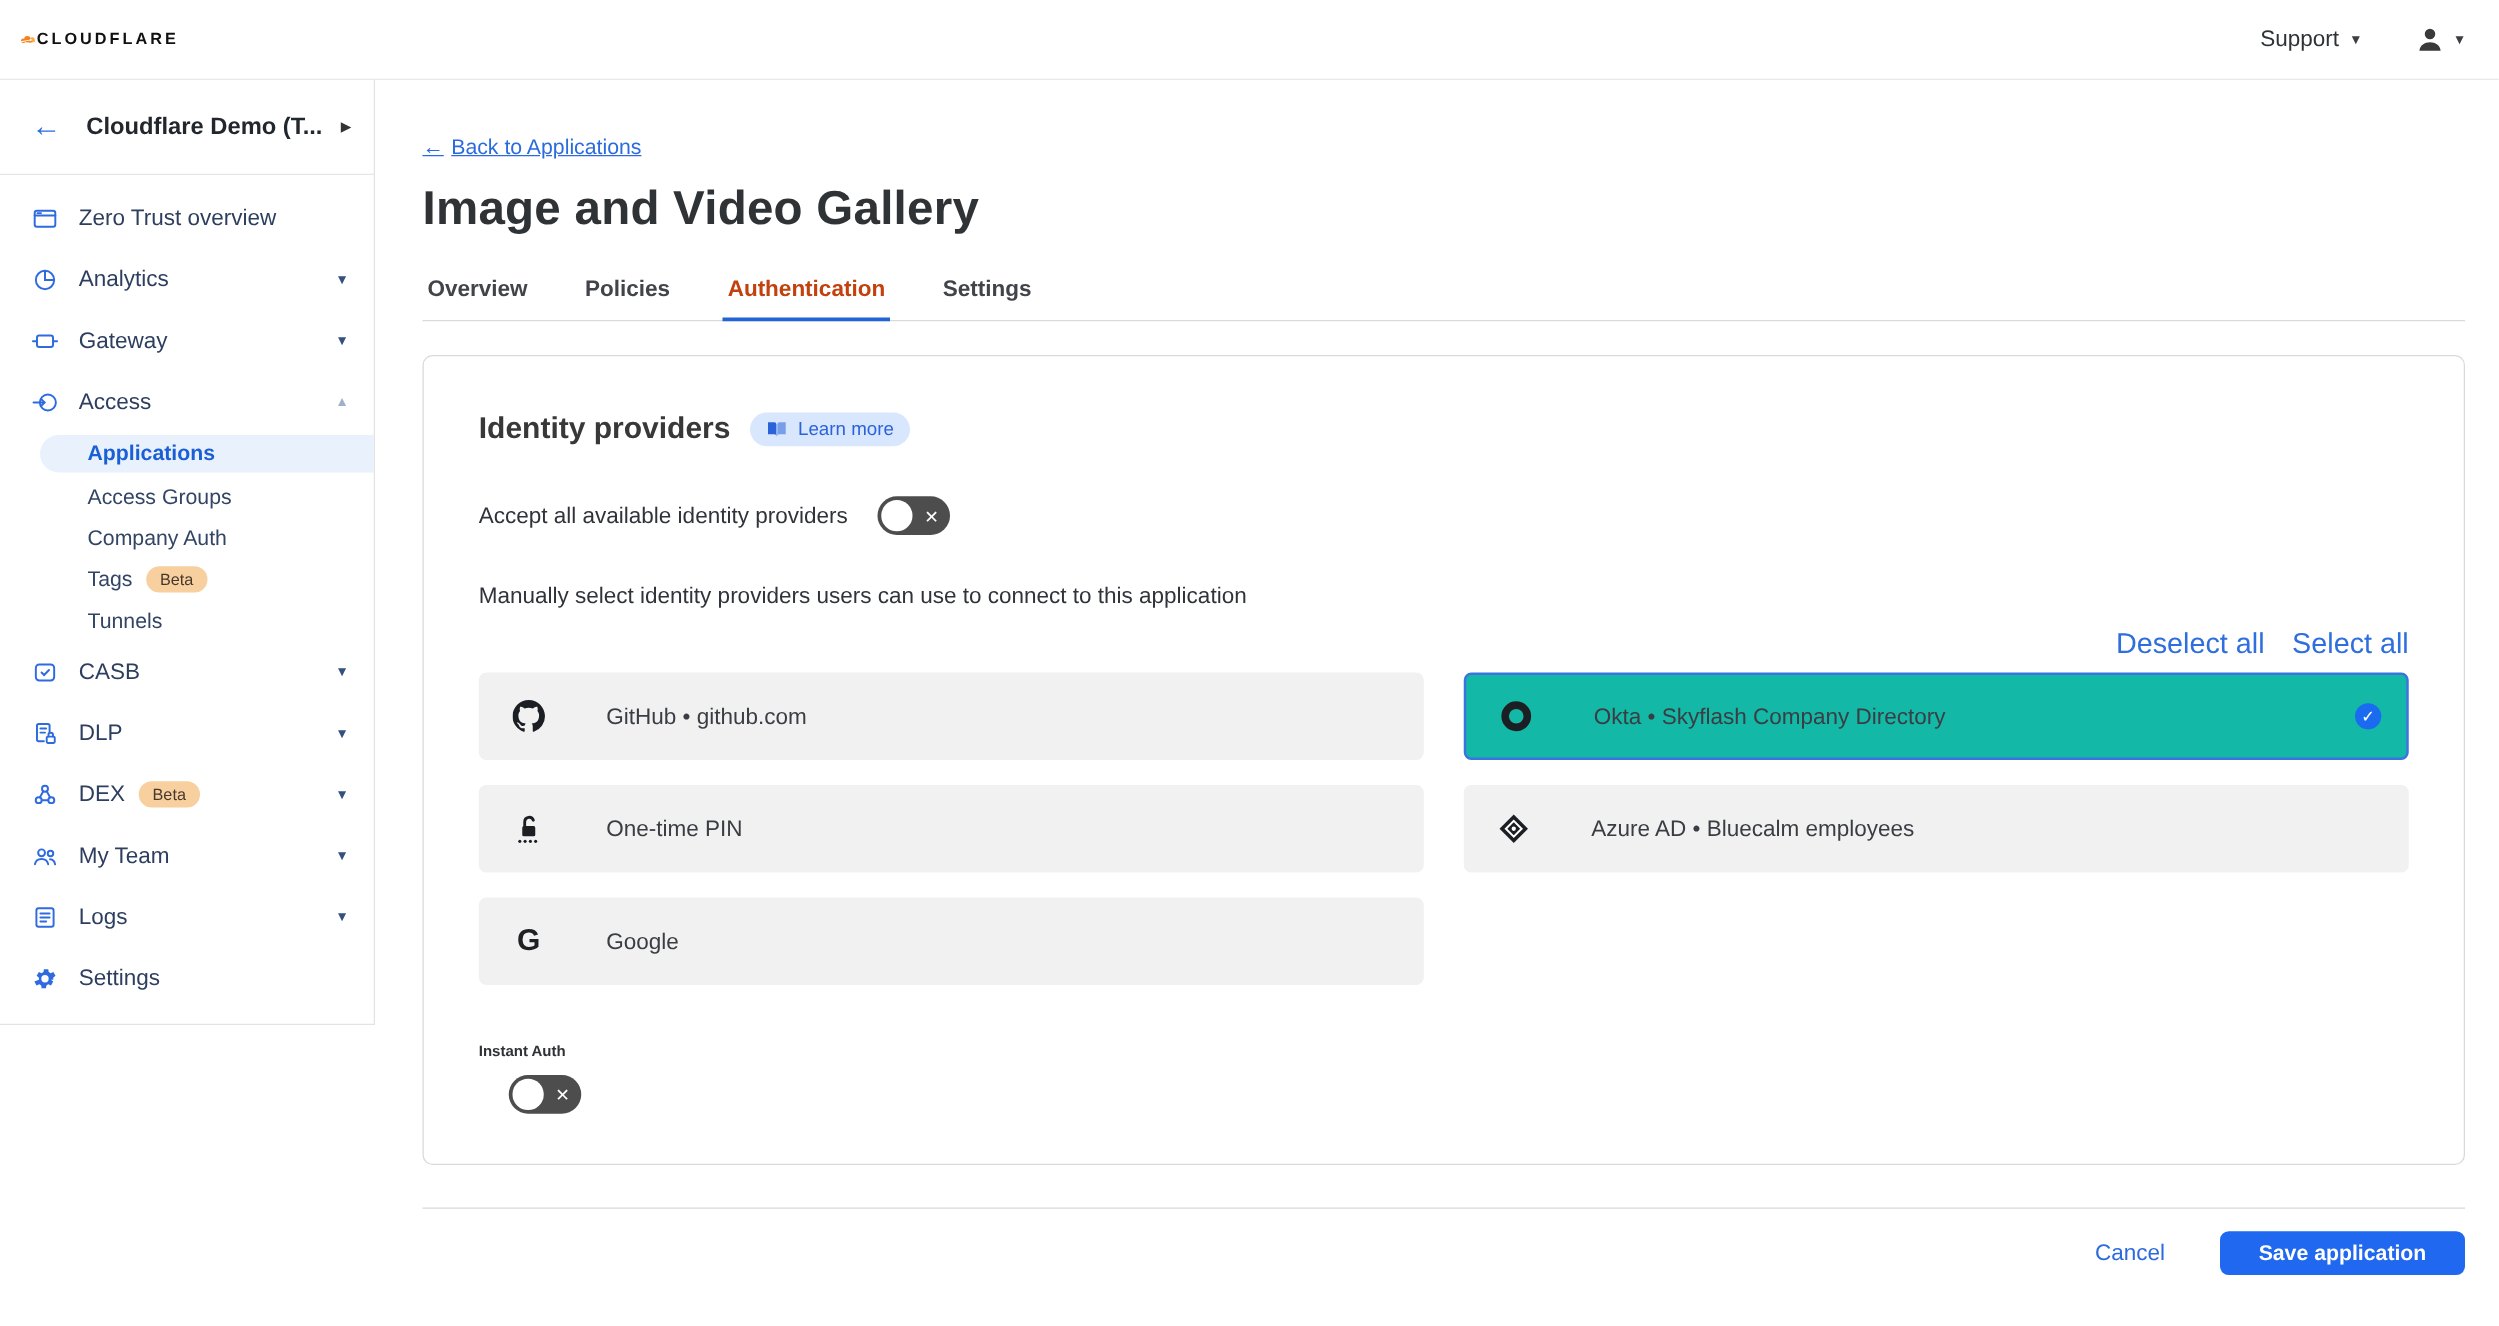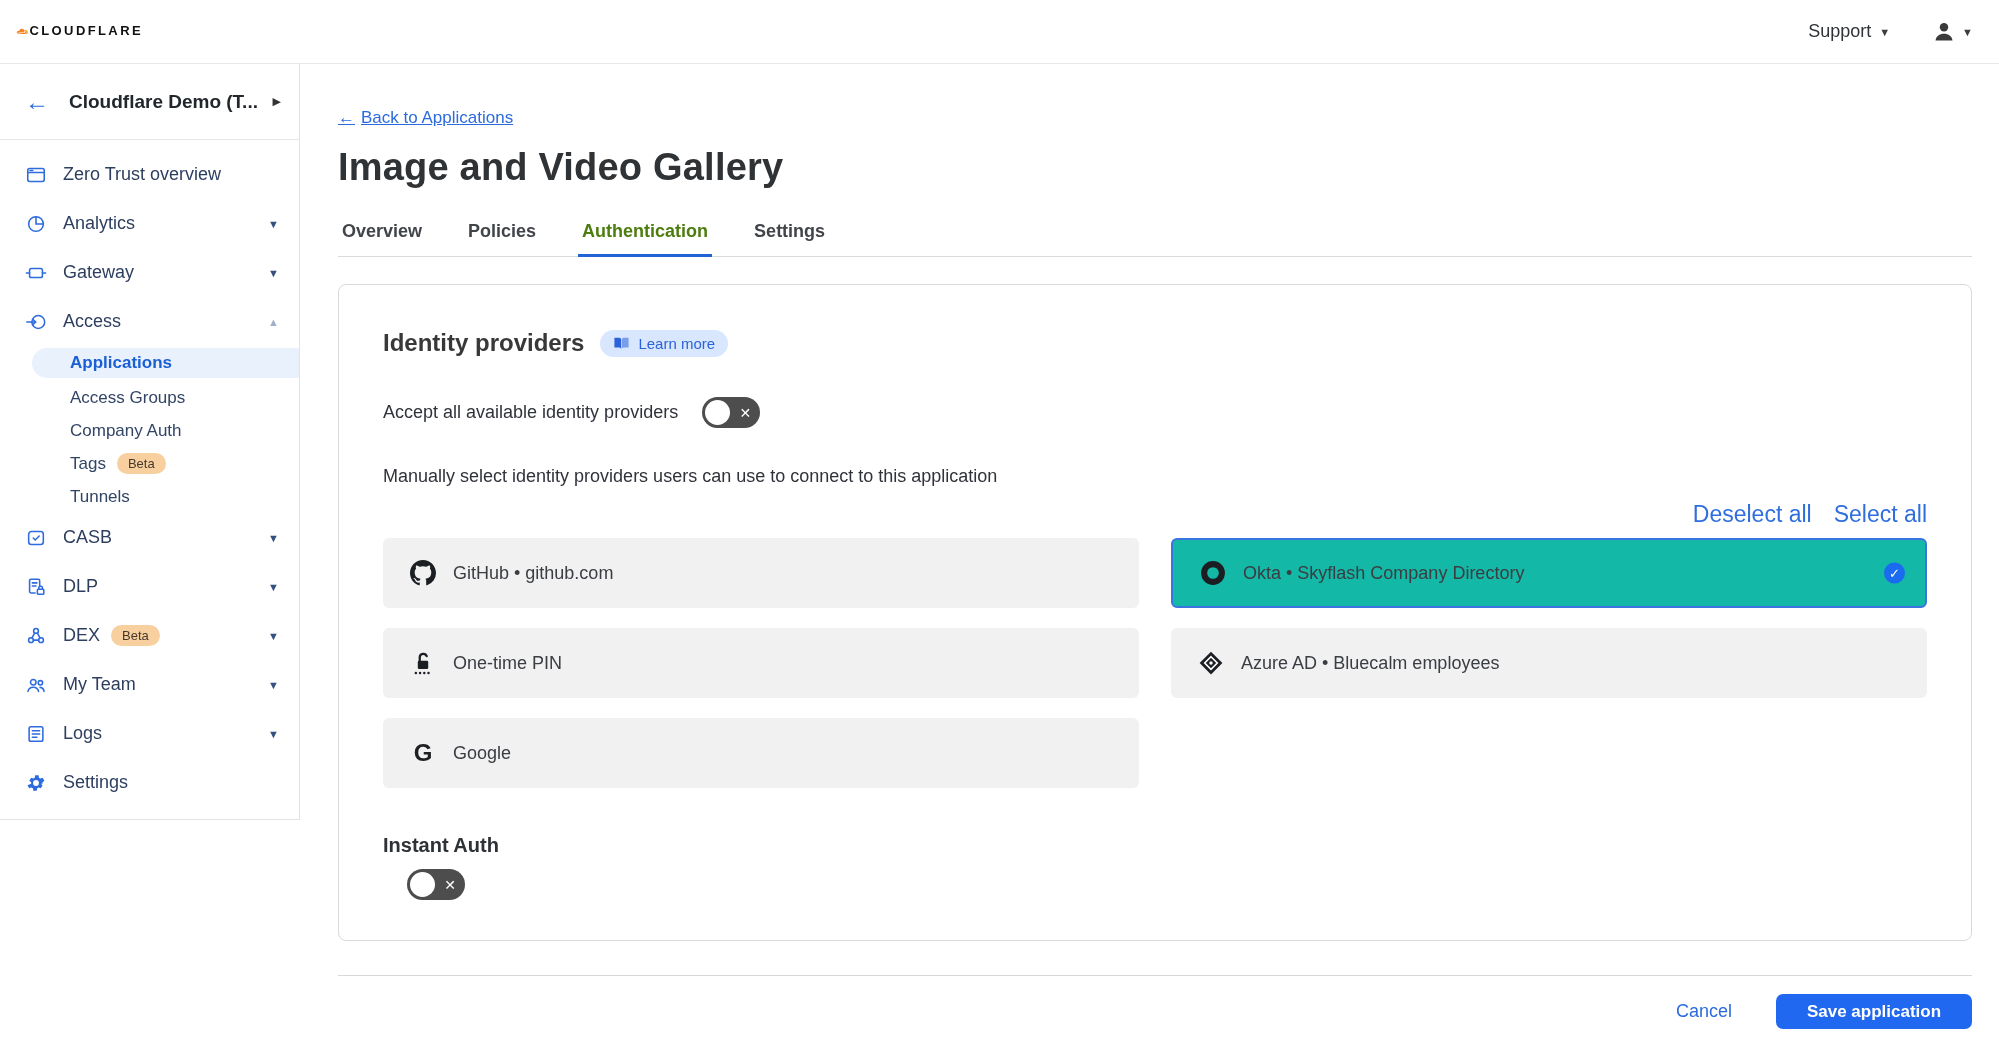--- a/index.html
+++ b/index.html
@@ -46,21 +46,21 @@
 
   
   .main { position:absolute; top:64px; left:300px; width:1699px; height:997px; padding:44px 27px 0 38px; }
   .back-link { display:inline-flex; gap:6px; font-size:17px; color:#2c6bdd;
     text-decoration:underline; cursor:pointer; }
   .page-title { margin-top:18px; font-size:38px; font-weight:bold; color:#303336; letter-spacing:0.2px; }
 
   .tabs { margin-top:32px; display:flex; gap:38px; border-bottom:1px solid #dadada; }
   .tab { padding:0 4px 12px 4px; font-size:18px; font-weight:bold; color:#41454a; cursor:pointer;
     border-bottom:3px solid transparent; margin-bottom:-1px; }
-  .tab.active { color:#4d7c0f; border-bottom-color:#2264d6; }
+  .tab.active { color:#c2410c; border-bottom-color:#2264d6; }
 
   .card { margin-top:27px; width:1634px; background:#fff; border:1px solid #d9d9d9;
     border-radius:8px; padding:44px 44px 40px 44px; }
   .card-head { display:flex; align-items:center; gap:16px; }
   .card-title { font-size:24px; font-weight:bold; color:#383838; }
   .learn-more { display:inline-flex; align-items:center; gap:8px; background:#d8e7fd; color:#2b62d9;
     font-size:15px; height:27px; padding:0 13px; border-radius:14px; cursor:pointer; }
   .learn-more svg { width:17px; height:15px; }
 
   .toggle-row { display:flex; align-items:center; margin-top:40px; }
@@ -72,31 +72,31 @@
   .toggle .tx { position:absolute; right:9px; top:50%; transform:translateY(-50%);
     color:#fff; font-size:14px; line-height:1; }
 
   .manual-label { margin-top:38px; font-size:18px; color:#30333a; }
   .select-links { margin-top:14px; display:flex; justify-content:flex-end; gap:22px; }
   .select-links span { font-size:23px; color:#2f6edd; cursor:pointer; }
 
   .providers { margin-top:10px; display:grid; grid-template-columns:1fr 1fr; column-gap:32px;
     row-gap:20px; }
   .provider { height:70px; background:#f1f1f2; border-radius:6px; display:flex; align-items:center;
-    padding:0 24px 0 26px; cursor:pointer; position:relative; }
+    padding:0 24px 0 26px; cursor:pointer; position:relative;gap:32px; }
   .provider.selected { background:#14b8a6; border:2px solid #3b74e0; }
   .p-icon { width:28px; display:flex; justify-content:center; align-items:center; }
   .p-icon svg { width:26px; height:26px; }
   .g-letter { font-size:24px; font-weight:bold; color:#1f2023; }
   .p-label { margin-left:16px; font-size:18px; color:#3a3d42; }
   .check-circle { position:absolute; right:20px; top:50%; transform:translateY(-50%);
     width:21px; height:21px; border-radius:50%; background:#1a6bf0; color:#fff; font-size:13px;
     display:flex; align-items:center; justify-content:center; }
 
-  .instant-head { margin-top:46px; font-size:20px; font-weight:bold; color:#2e3136; }
+  .instant-head { margin-top:46px; font-size:12px; font-weight:bold; color:#2e3136; }
   .instant-row { margin-top:12px; display:flex; align-items:center; }
 
   .footer-divider { margin-top:34px; border-top:1px solid #d8d8d8; width:1634px; }
   .footer { width:1634px; margin-top:18px; display:flex; justify-content:flex-end; align-items:center;
     gap:44px; }
   .cancel-link { font-size:18px; color:#2c6bdd; cursor:pointer; }
   .save-btn { width:196px; height:35px; background:#2168f1; color:#fff; border:none; border-radius:7px;
     font-size:17px; font-weight:bold; font-family:"Liberation Sans", sans-serif; cursor:pointer; }
 </style>
 </head>

